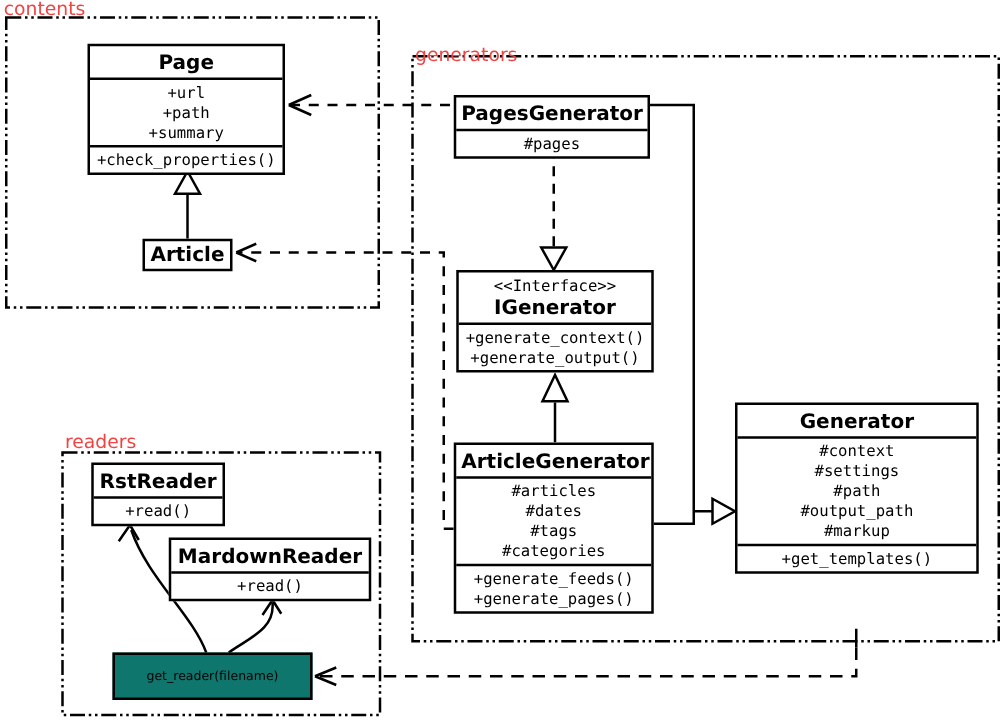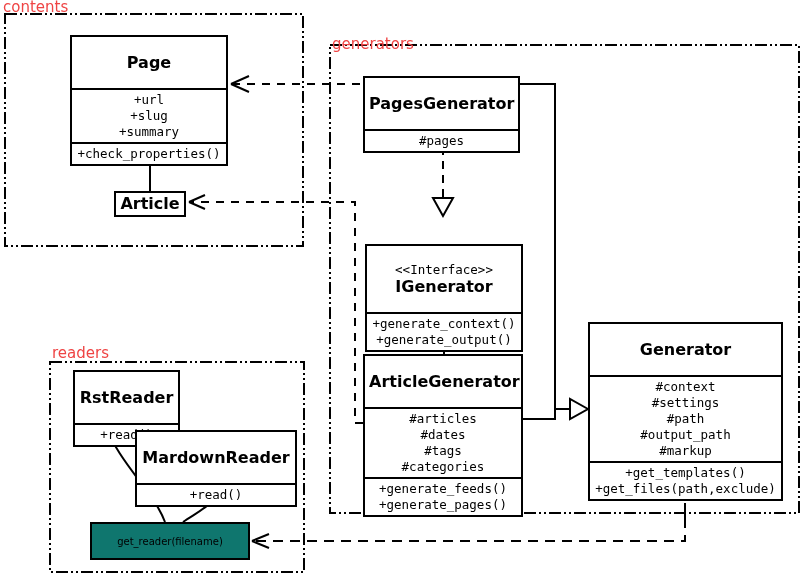--- a/index.html
+++ b/index.html
@@ -2,21 +2,21 @@
 <html><head>
 <meta charset="utf-8">
 <style>
   html,body{margin:0;padding:0;background:#fff;}
   #stage{position:relative;width:803px;height:579px;background:#fff;overflow:hidden;
          font-family:"DejaVu Sans",sans-serif;color:#000;}
   #wires{position:absolute;left:0;top:0;width:803px;height:579px;}
   .pkg-label{position:absolute;font-size:15px;line-height:15px;color:#ef4444;}
   .uml-box{position:absolute;background:#fff;border:2px solid #000;box-sizing:border-box;}
   .uml-title{font-weight:bold;font-size:16px;line-height:19px;text-align:center;
-             padding:16px 4px;white-space:nowrap;}
+             padding:3px 4px;white-space:nowrap;}
   .uml-title.has-more{border-bottom:2px solid #000;}
   .stereotype{font-family:"DejaVu Sans Mono",monospace;font-weight:normal;
               font-size:12.5px;line-height:15px;display:block;}
   .uml-comp{font-family:"DejaVu Sans Mono",monospace;font-size:12.5px;line-height:16px;
             padding:2px 3px;text-align:center;}
   .uml-comp + .uml-comp{border-top:2px solid #000;}
   .uml-row{white-space:nowrap;}
   .plain-box{position:absolute;background:#0f766e;border:2px solid #000;box-sizing:border-box;
              display:flex;align-items:center;justify-content:center;
              font-size:10px;white-space:nowrap;}
@@ -96,40 +96,40 @@
   </svg>
 
   <div class="pkg-label" style="left:3px;top:0px;">contents</div>
   <div class="pkg-label" style="left:332px;top:17px;margin-top:20px;">generators</div>
   <div class="pkg-label" style="left:52px;top:346px;">readers</div>
 
   <div class="uml-box" style="left:70px;top:35px;width:158px;">
     <div class="uml-title has-more">Page</div>
     <div class="uml-comp">
       <div class="uml-row">+url</div>
-      <div class="uml-row">+slug</div>
+      <div class="uml-row">+path</div>
       <div class="uml-row">+summary</div>
     </div>
     <div class="uml-comp">
       <div class="uml-row">+check_properties()</div>
     </div>
   </div>
 
   <div class="uml-box" style="left:114px;top:191px;width:72px;height:26px;">
     <div class="uml-title" style="padding:1px 4px;">Article</div>
   </div>
 
   <div class="uml-box" style="left:363px;top:76px;width:157px;">
     <div class="uml-title has-more">PagesGenerator</div>
     <div class="uml-comp">
       <div class="uml-row">#pages</div>
     </div>
   </div>
 
-  <div class="uml-box" style="left:365px;top:216px;width:158px;margin-top:28px;">
+  <div class="uml-box" style="left:365px;top:216px;width:158px;">
     <div class="uml-title has-more">
       <span class="stereotype">&lt;&lt;Interface&gt;&gt;</span>
       <span>IGenerator</span>
     </div>
     <div class="uml-comp">
       <div class="uml-row">+generate_context()</div>
       <div class="uml-row">+generate_output()</div>
     </div>
   </div>
 
@@ -151,21 +151,20 @@
     <div class="uml-title has-more">Generator</div>
     <div class="uml-comp">
       <div class="uml-row">#context</div>
       <div class="uml-row">#settings</div>
       <div class="uml-row">#path</div>
       <div class="uml-row">#output_path</div>
       <div class="uml-row">#markup</div>
     </div>
     <div class="uml-comp">
       <div class="uml-row">+get_templates()</div>
-      <div class="uml-row">+get_files(path,exclude)</div>
     </div>
   </div>
 
   <div class="uml-box" style="left:73px;top:370px;width:107px;">
     <div class="uml-title has-more">RstReader</div>
     <div class="uml-comp">
       <div class="uml-row">+read()</div>
     </div>
   </div>
 

